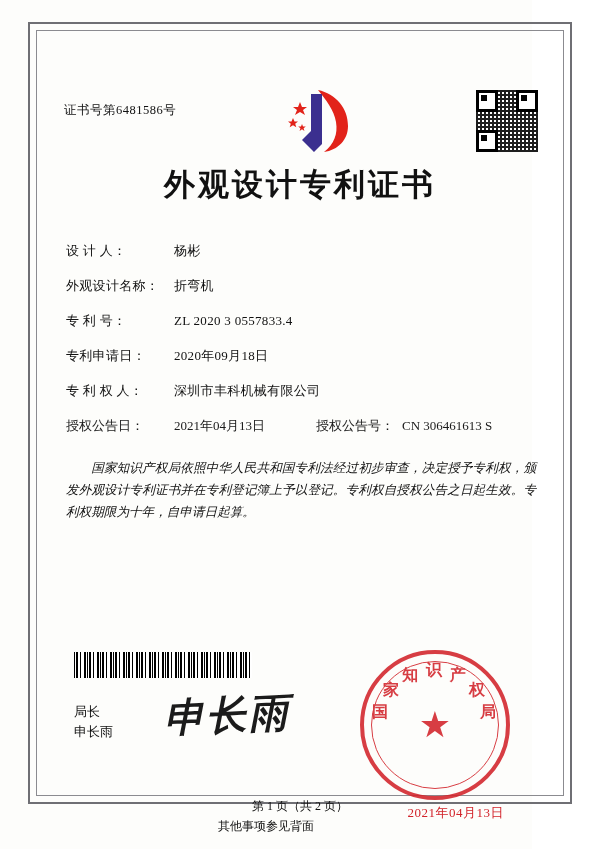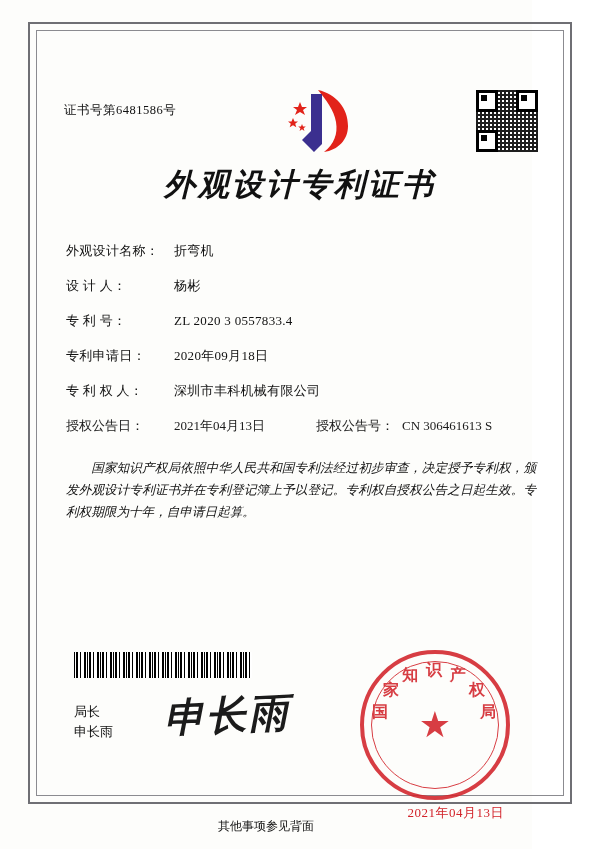--- a/index.html
+++ b/index.html
@@ -92,21 +92,20 @@
   .qr-inner .eye.bl { left: 0; bottom: 0; }
 
   .title {
     margin-top: 26px;
     text-align: center;
     font-size: 31px;
     font-weight: bold;
     letter-spacing: 3px;
     font-family: "DejaVu Serif", "Liberation Serif", serif;
     color: #111;
-    font-style: italic;
   }
 
   .fields {
     margin-top: 36px;
     padding-left: 10px;
   }
   .field {
     display: flex;
     align-items: baseline;
     font-size: 13px;
@@ -285,26 +284,26 @@
         <div class="eye bl">
             <i></i>
           </div>
       </div>
     </div>
 
     <div class="title">外观设计专利证书</div>
 
     <div class="fields">
       <div class="field">
+        <span class="label">设 计 人：</span>
+        <span class="value">杨彬</span>
+      </div>
+      <div class="field">
         <span class="label">外观设计名称：</span>
         <span class="value">折弯机</span>
-      </div>
-      <div class="field">
-        <span class="label">设 计 人：</span>
-        <span class="value">杨彬</span>
       </div>
       <div class="field">
         <span class="label">专 利 号：</span>
         <span class="value">ZL 2020 3 0557833.4</span>
       </div>
       <div class="field">
         <span class="label">专利申请日：</span>
         <span class="value">2020年09月18日</span>
       </div>
       <div class="field">
@@ -342,16 +341,17 @@
       <div class="seal-char" style="transform: rotate(-75deg) translate(0,-56px) rotate(75deg);">国</div>
       <div class="seal-char" style="transform: rotate(-50deg) translate(0,-56px) rotate(50deg);">家</div>
       <div class="seal-char" style="transform: rotate(-25deg) translate(0,-56px) rotate(25deg);">知</div>
       <div class="seal-char" style="transform: rotate(0deg) translate(0,-56px) rotate(0deg);">识</div>
       <div class="seal-char" style="transform: rotate(25deg) translate(0,-56px) rotate(-25deg);">产</div>
       <div class="seal-char" style="transform: rotate(50deg) translate(0,-56px) rotate(-50deg);">权</div>
       <div class="seal-char" style="transform: rotate(75deg) translate(0,-56px) rotate(-75deg);">局</div>
     </div>
     <div class="seal-date">2021年04月13日</div>
 
+    <div class="page-no">第 1 页（共 2 页）</div>
   </div>
 
   <div class="footnote">其他事项参见背面</div>
 </div>
 
 </body></html>

